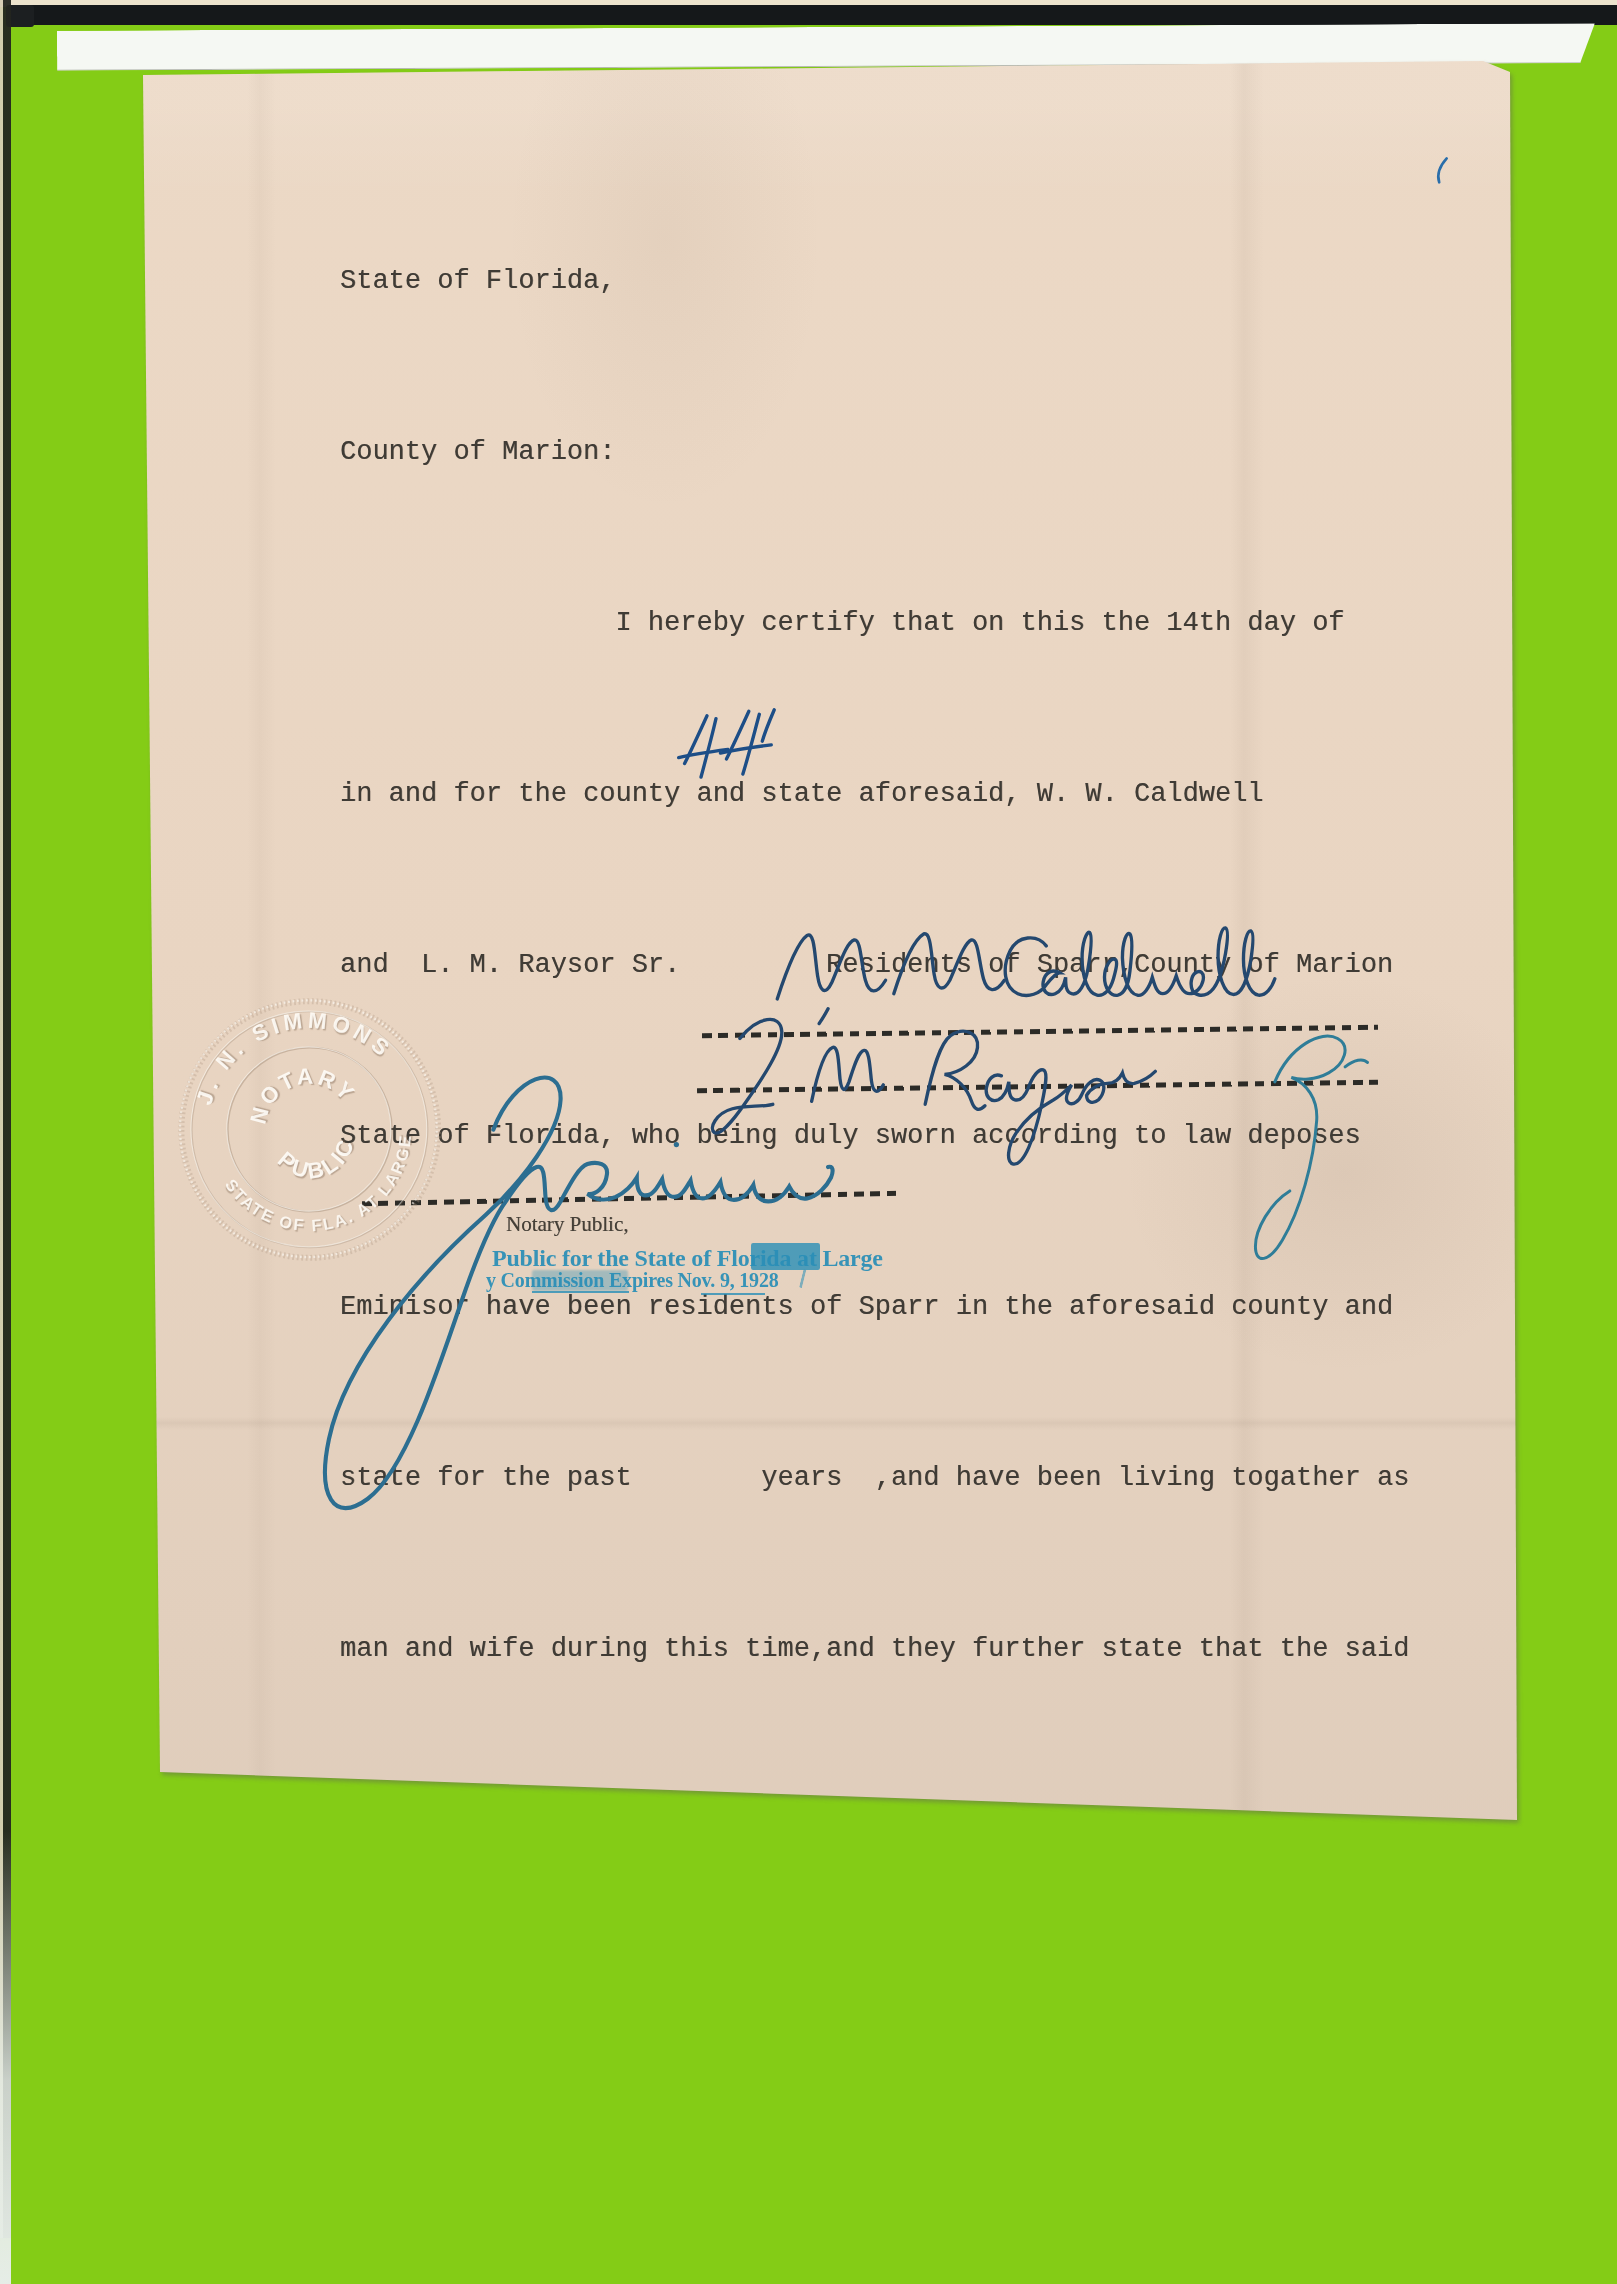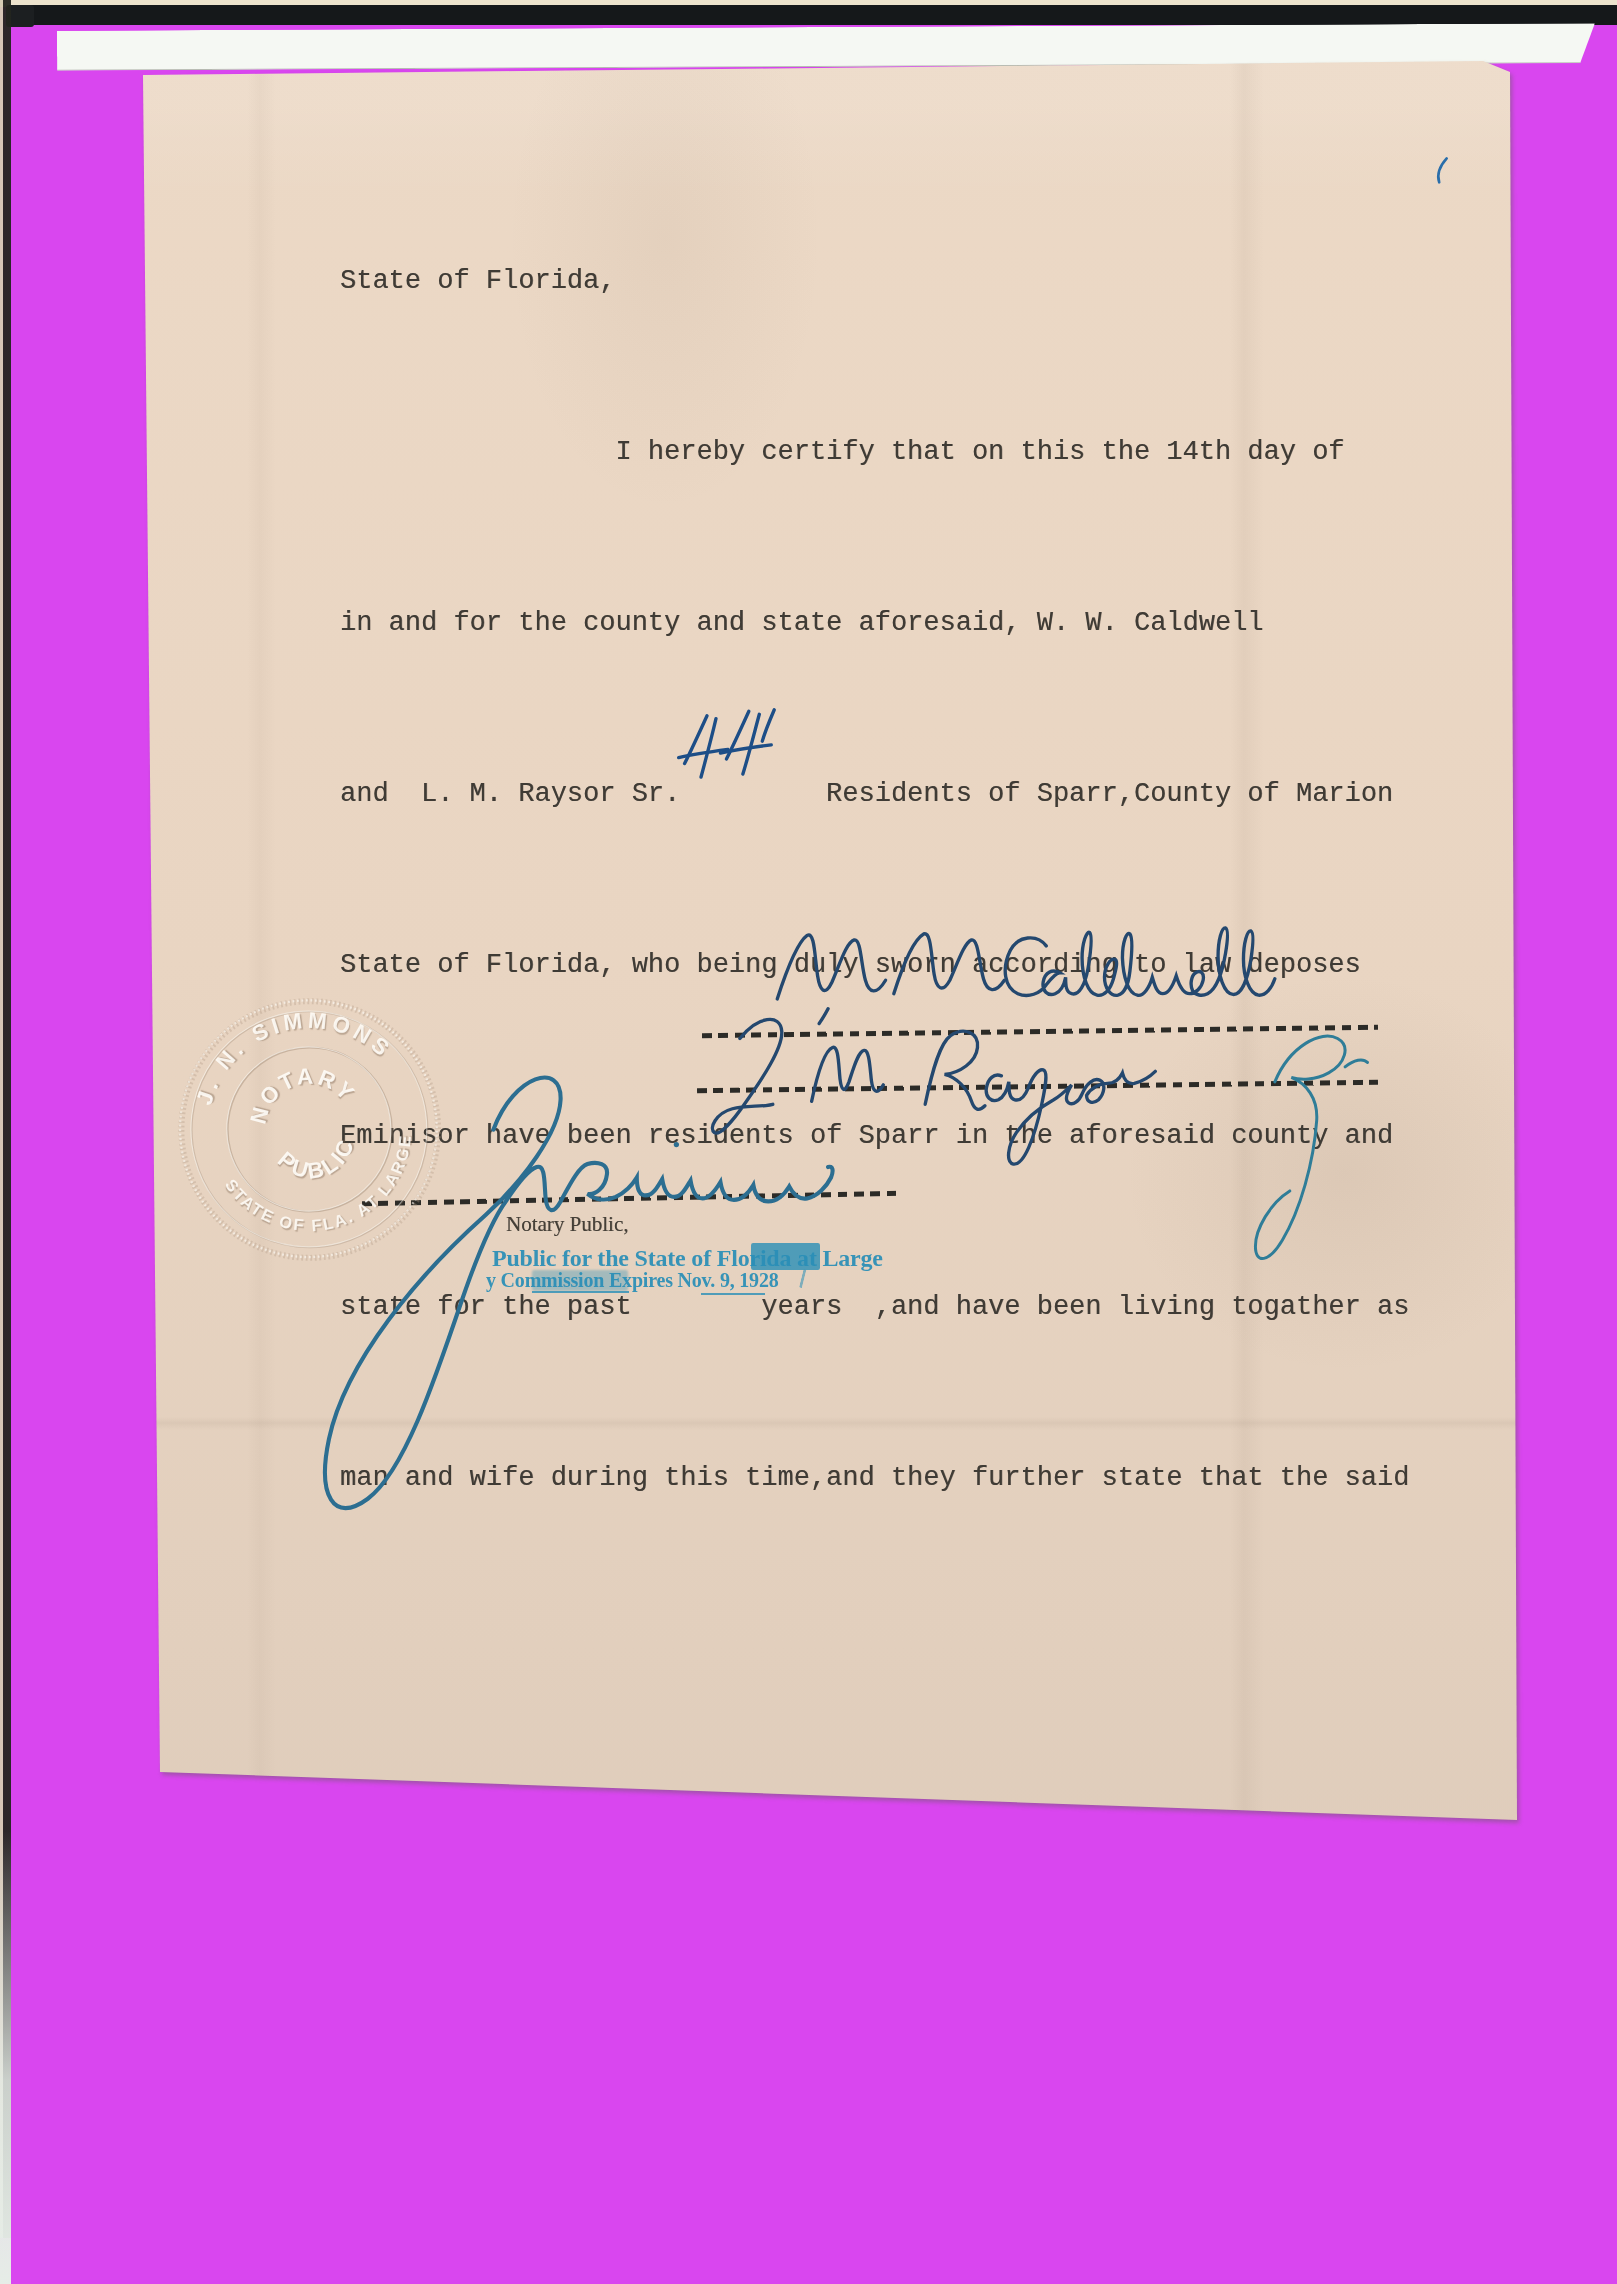--- a/index.html
+++ b/index.html
@@ -1,16 +1,16 @@
 <!DOCTYPE html>
 <html style="font-size:12px"><head>
 <meta charset="utf-8">
 <style>
   html,body{margin:0;padding:0;background:#cfd6cf;}
-  .canvas{position:relative;width:1618px;height:2284px;background:#d946ef;overflow:hidden;
+  .canvas{position:relative;width:1618px;height:2284px;background:#84cc16;overflow:hidden;
           font-family:"Liberation Sans",sans-serif;}
   
   .top-cream{position:absolute;left:0;top:0;width:1618px;height:6.7px;background:#ece3cd;}
   .top-black-band{position:absolute;left:31px;top:5.2px;width:1586px;height:19.4px;background:#15181a;}
   .top-black-blob{position:absolute;left:6px;top:4.5px;width:28px;height:22.4px;background:#1c1f21;border-radius:3px;}
   .left-edge{position:absolute;left:0;top:0;width:10.5px;height:2238px;
              background:linear-gradient(90deg,#d6cdb4 0 3px,#23251f 3px 100%);
              opacity:.95;}
   .left-edge-fade{position:absolute;left:0;top:1831px;width:10.5px;height:454px;
              background:linear-gradient(180deg,rgba(230,237,231,0) 0,rgba(230,237,231,.85) 55%,#e6ede7 100%);}
@@ -67,20 +67,21 @@
   <div class="top-black-blob"></div>
   <div class="lid-strip"></div>
   <div class="left-edge"></div>
   <div class="left-edge-fade"></div>
 
   <div class="page-shadow">
     <div class="page">
 
       <div class="typed">
         <div class="tline">State of Florida,</div>
+        <div class="tline">County of Marion:</div>
         <div class="tline">                 I hereby certify that on this the 14th day of</div>
         <div class="tline">in and for the county and state aforesaid, W. W. Caldwell</div>
         <div class="tline">and  L. M. Raysor Sr.         Residents of Sparr,County of Marion</div>
         <div class="tline">State of Florida, who being duly sworn according to law deposes</div>
         <div class="tline">Eminisor have been residents of Sparr in the aforesaid county and</div>
         <div class="tline">state for the past        years  ,and have been living togather as</div>
         <div class="tline">man and wife during this time,and they further state that the said</div>
         
         
         

